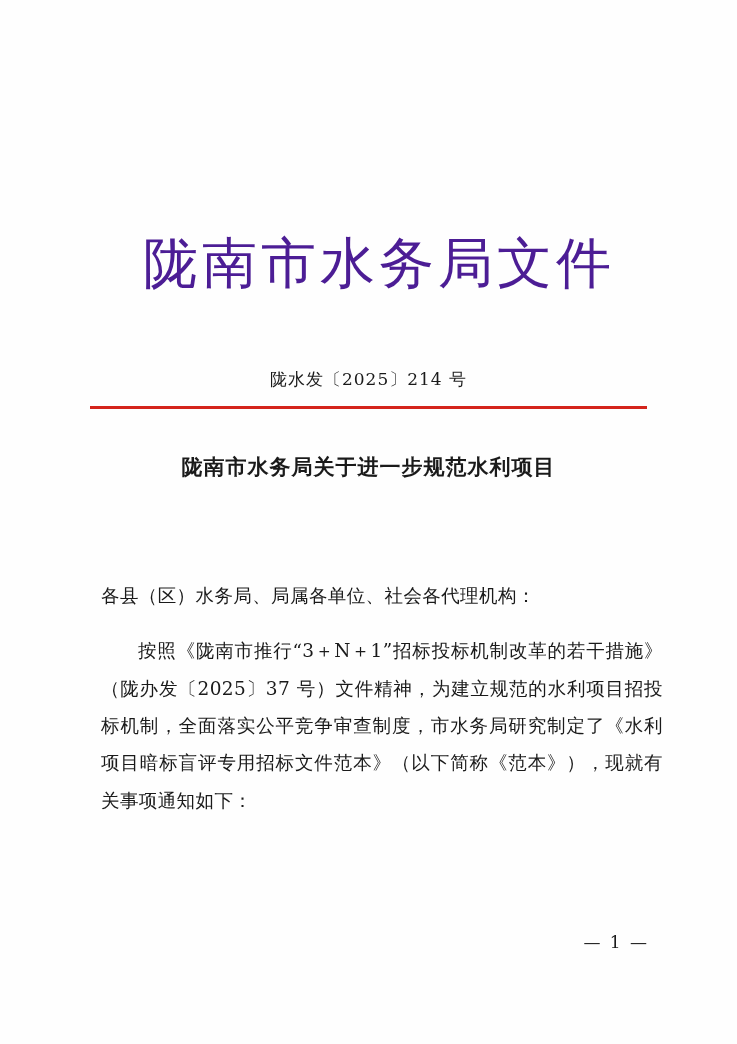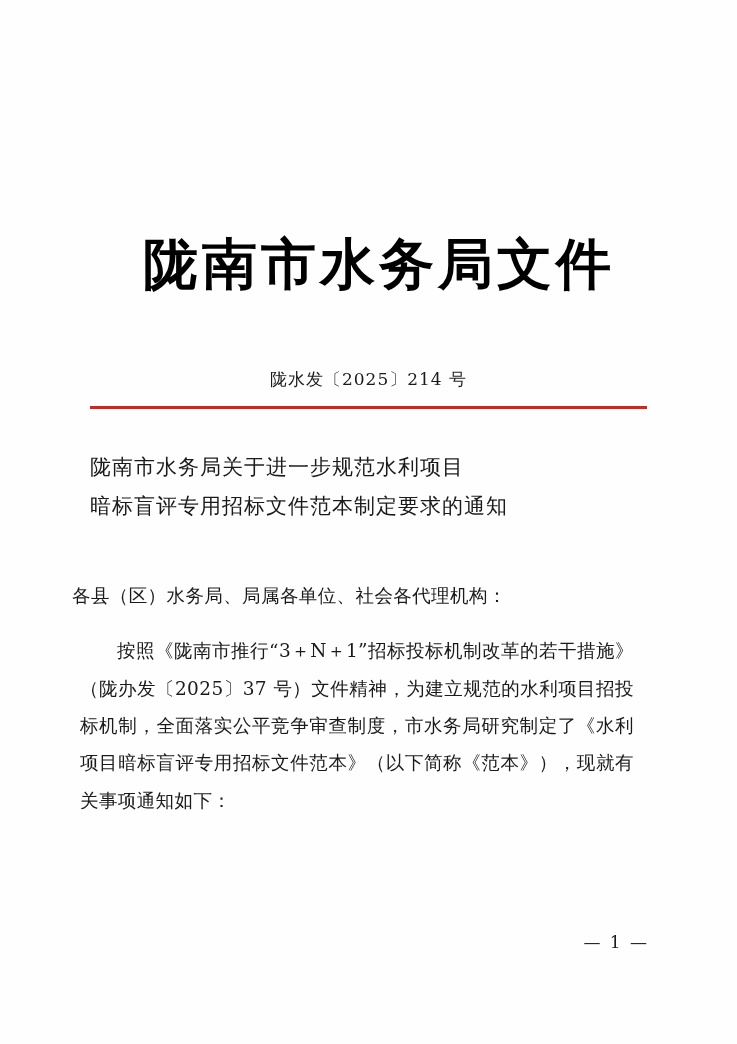--- a/index.html
+++ b/index.html
@@ -24,24 +24,24 @@
   }
   .doc-header {
     position: absolute;
     top: 232px;
     left: 0;
     width: 737px;
     text-align: center;
   }
   .doc-title-red {
     font-family: "DejaVu Serif", "Liberation Serif", serif;
-    font-weight: bold;
+    font-weight: normal;
     font-size: 55px;
     letter-spacing: 4px;
-    color: #000000;
+    color: #4c1d95;
     line-height: 1.15;
     white-space: nowrap;
     padding-left: 21px;
   }
   .doc-number {
     position: absolute;
     top: 368px;
     left: 0;
     width: 737px;
     text-align: center;
@@ -55,38 +55,38 @@
     left: 90px;
     width: 557px;
     height: 2.5px;
     background: #d4241c;
   }
   .subject {
     position: absolute;
     top: 448px;
     left: 90px;
     width: 557px;
-    text-align: left;
+    text-align: center;
     font-size: 21px;
-    font-weight: normal;
+    font-weight: bold;
     line-height: 1.85;
     letter-spacing: 1px;
   }
   .subject div { white-space: nowrap; }
   .body-text {
     position: absolute;
     top: 558px;
-    left: 72px;
+    left: 101px;
     width: 562px;
     font-size: 18.5px;
     line-height: 2.02;
     letter-spacing: 0.4px;
     text-align: justify;
   }
-  .p-indent { text-indent: 2em; margin-left: 8px; }
+  .p-indent { text-indent: 2em; }
   .p-noindent { text-indent: 0; }
   .p-bold { text-indent: 2em; font-weight: bold; }
   .page-number {
     position: absolute;
     bottom: 92px;
     right: 88px;
     font-size: 17px;
     letter-spacing: 2px;
     color: #1a1a1a;
   }
@@ -99,21 +99,20 @@
   <div class="doc-header">
     <div class="doc-title-red">陇南市水务局文件</div>
   </div>
 
   <div class="doc-number">陇水发〔2025〕214 号</div>
 
   <div class="red-rule"></div>
 
   <div class="subject">
     <div>陇南市水务局关于进一步规范水利项目</div>
-    <div>暗标盲评专用招标文件范本制定要求的通知</div>
   </div>
 
   <div class="body-text">
     <p class="p-noindent">各县（区）水务局、局属各单位、社会各代理机构：</p>
     <p class="p-indent">按照《陇南市推行“3＋N＋1”招标投标机制改革的若干措施》（陇办发〔2025〕37 号）文件精神，为建立规范的水利项目招投标机制，全面落实公平竞争审查制度，市水务局研究制定了《水利项目暗标盲评专用招标文件范本》（以下简称《范本》），现就有关事项通知如下：</p>
   </div>
 
   <div class="page-number">— 1 —</div>
 
 </div>

